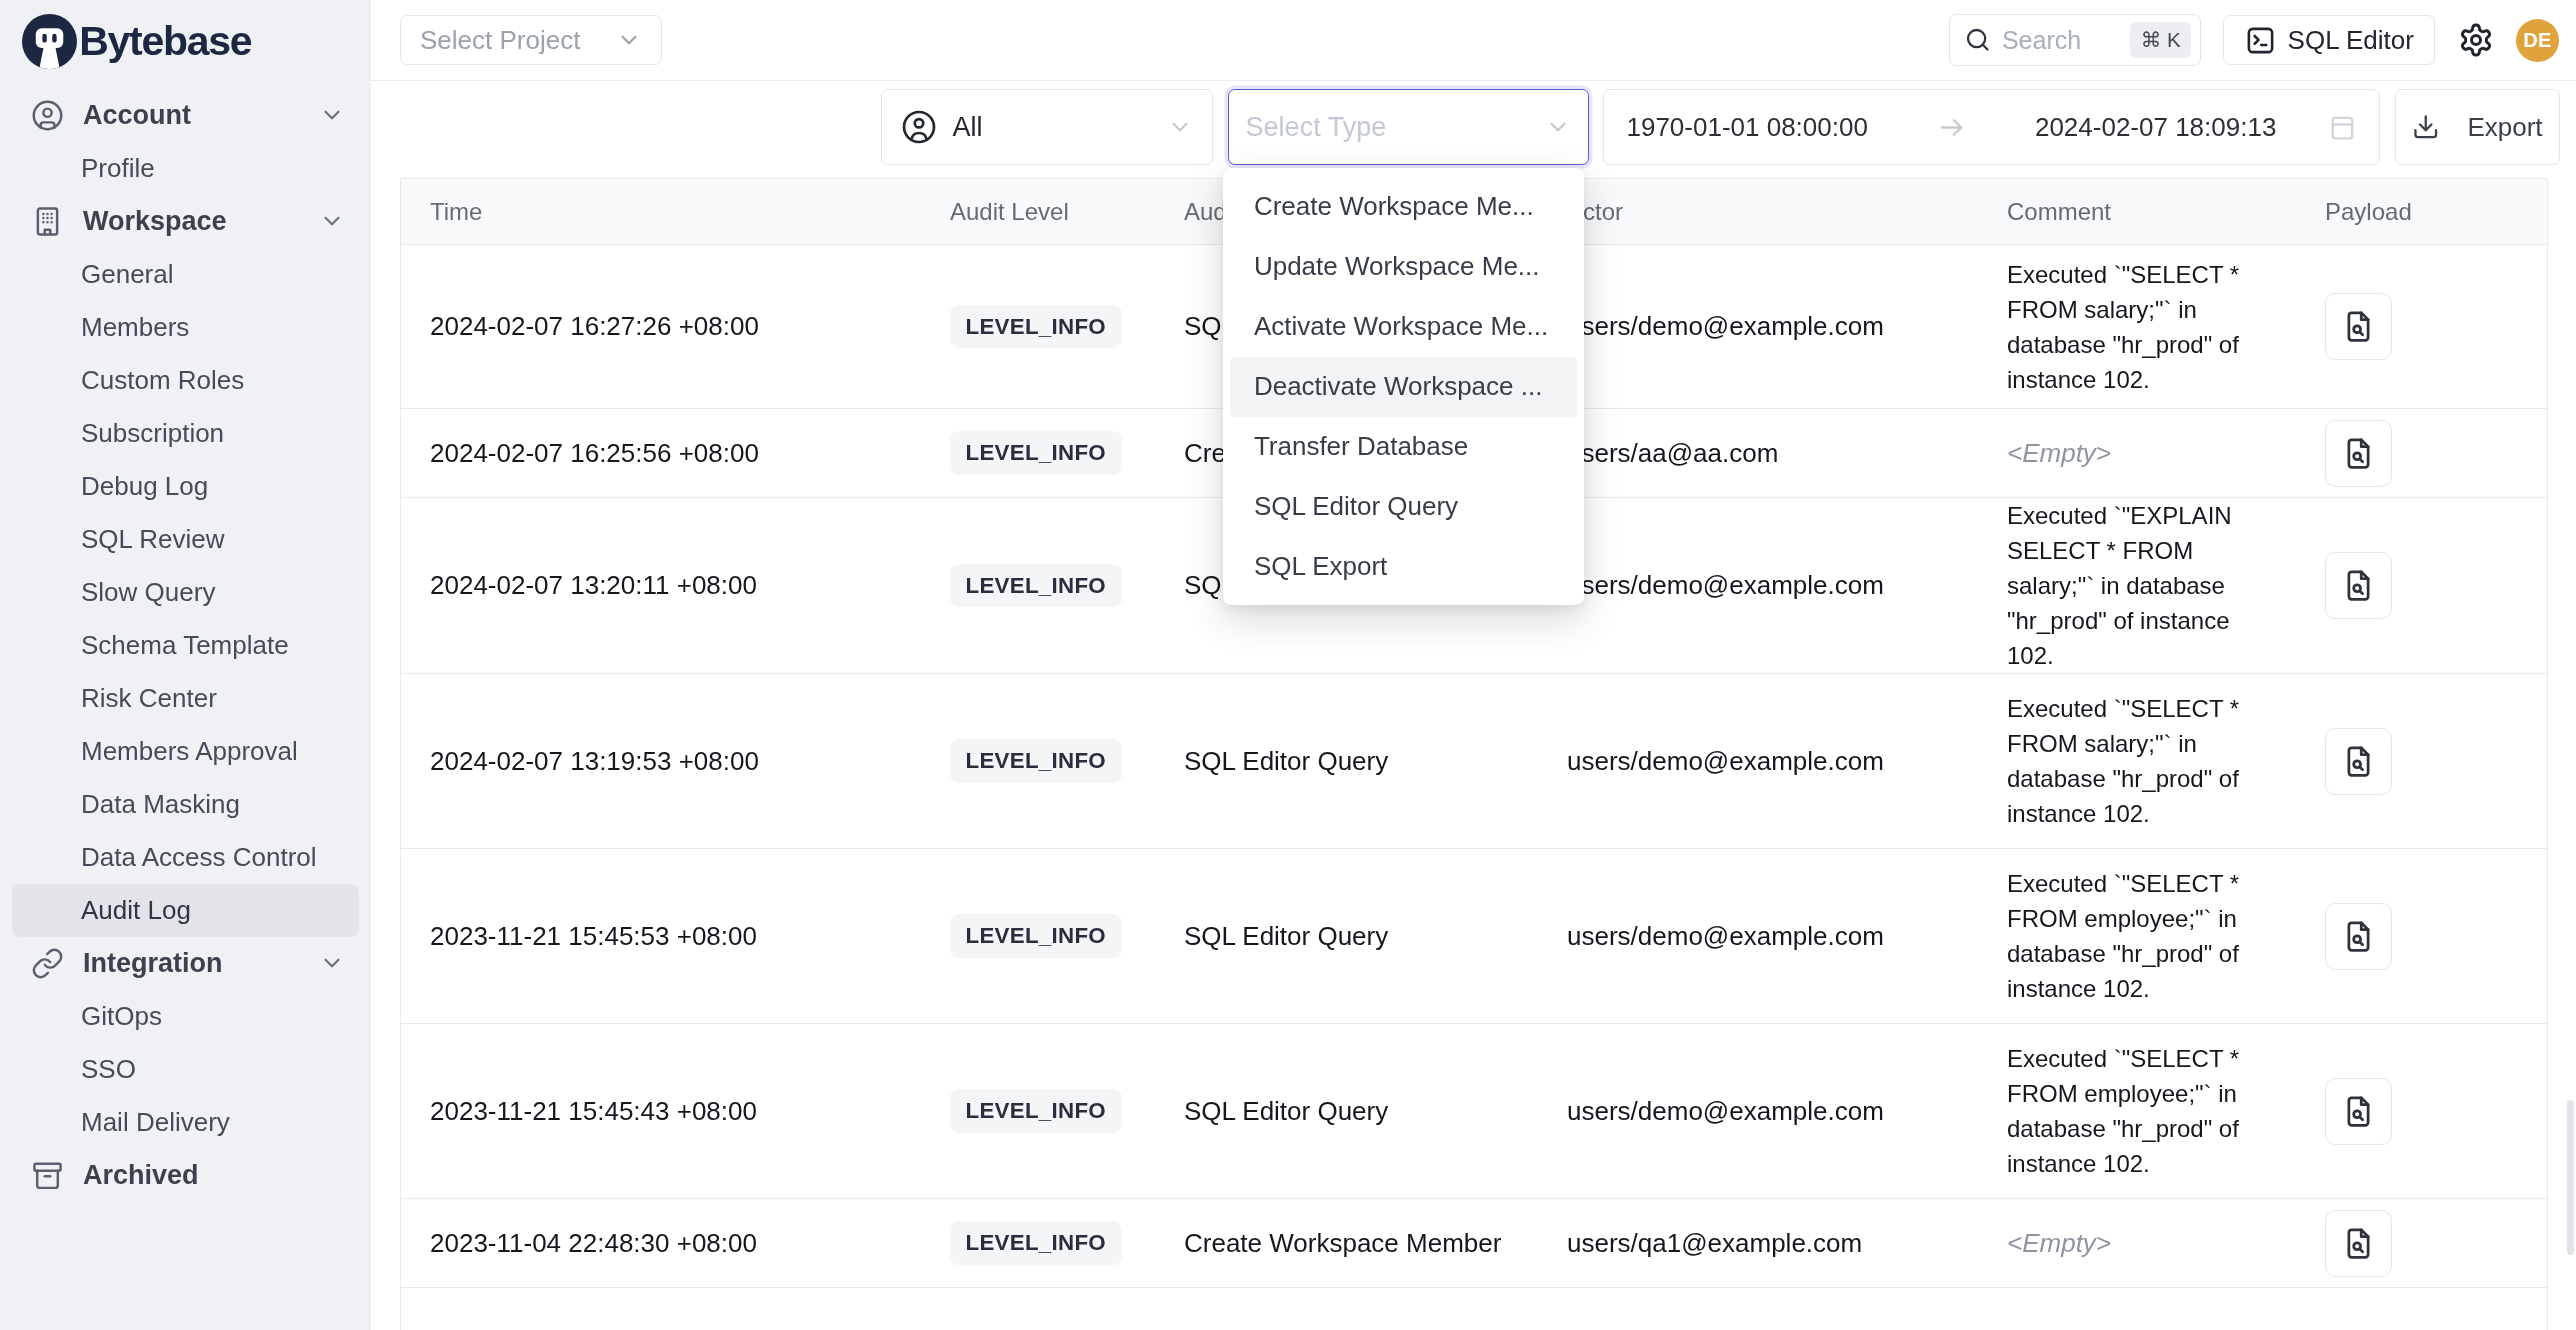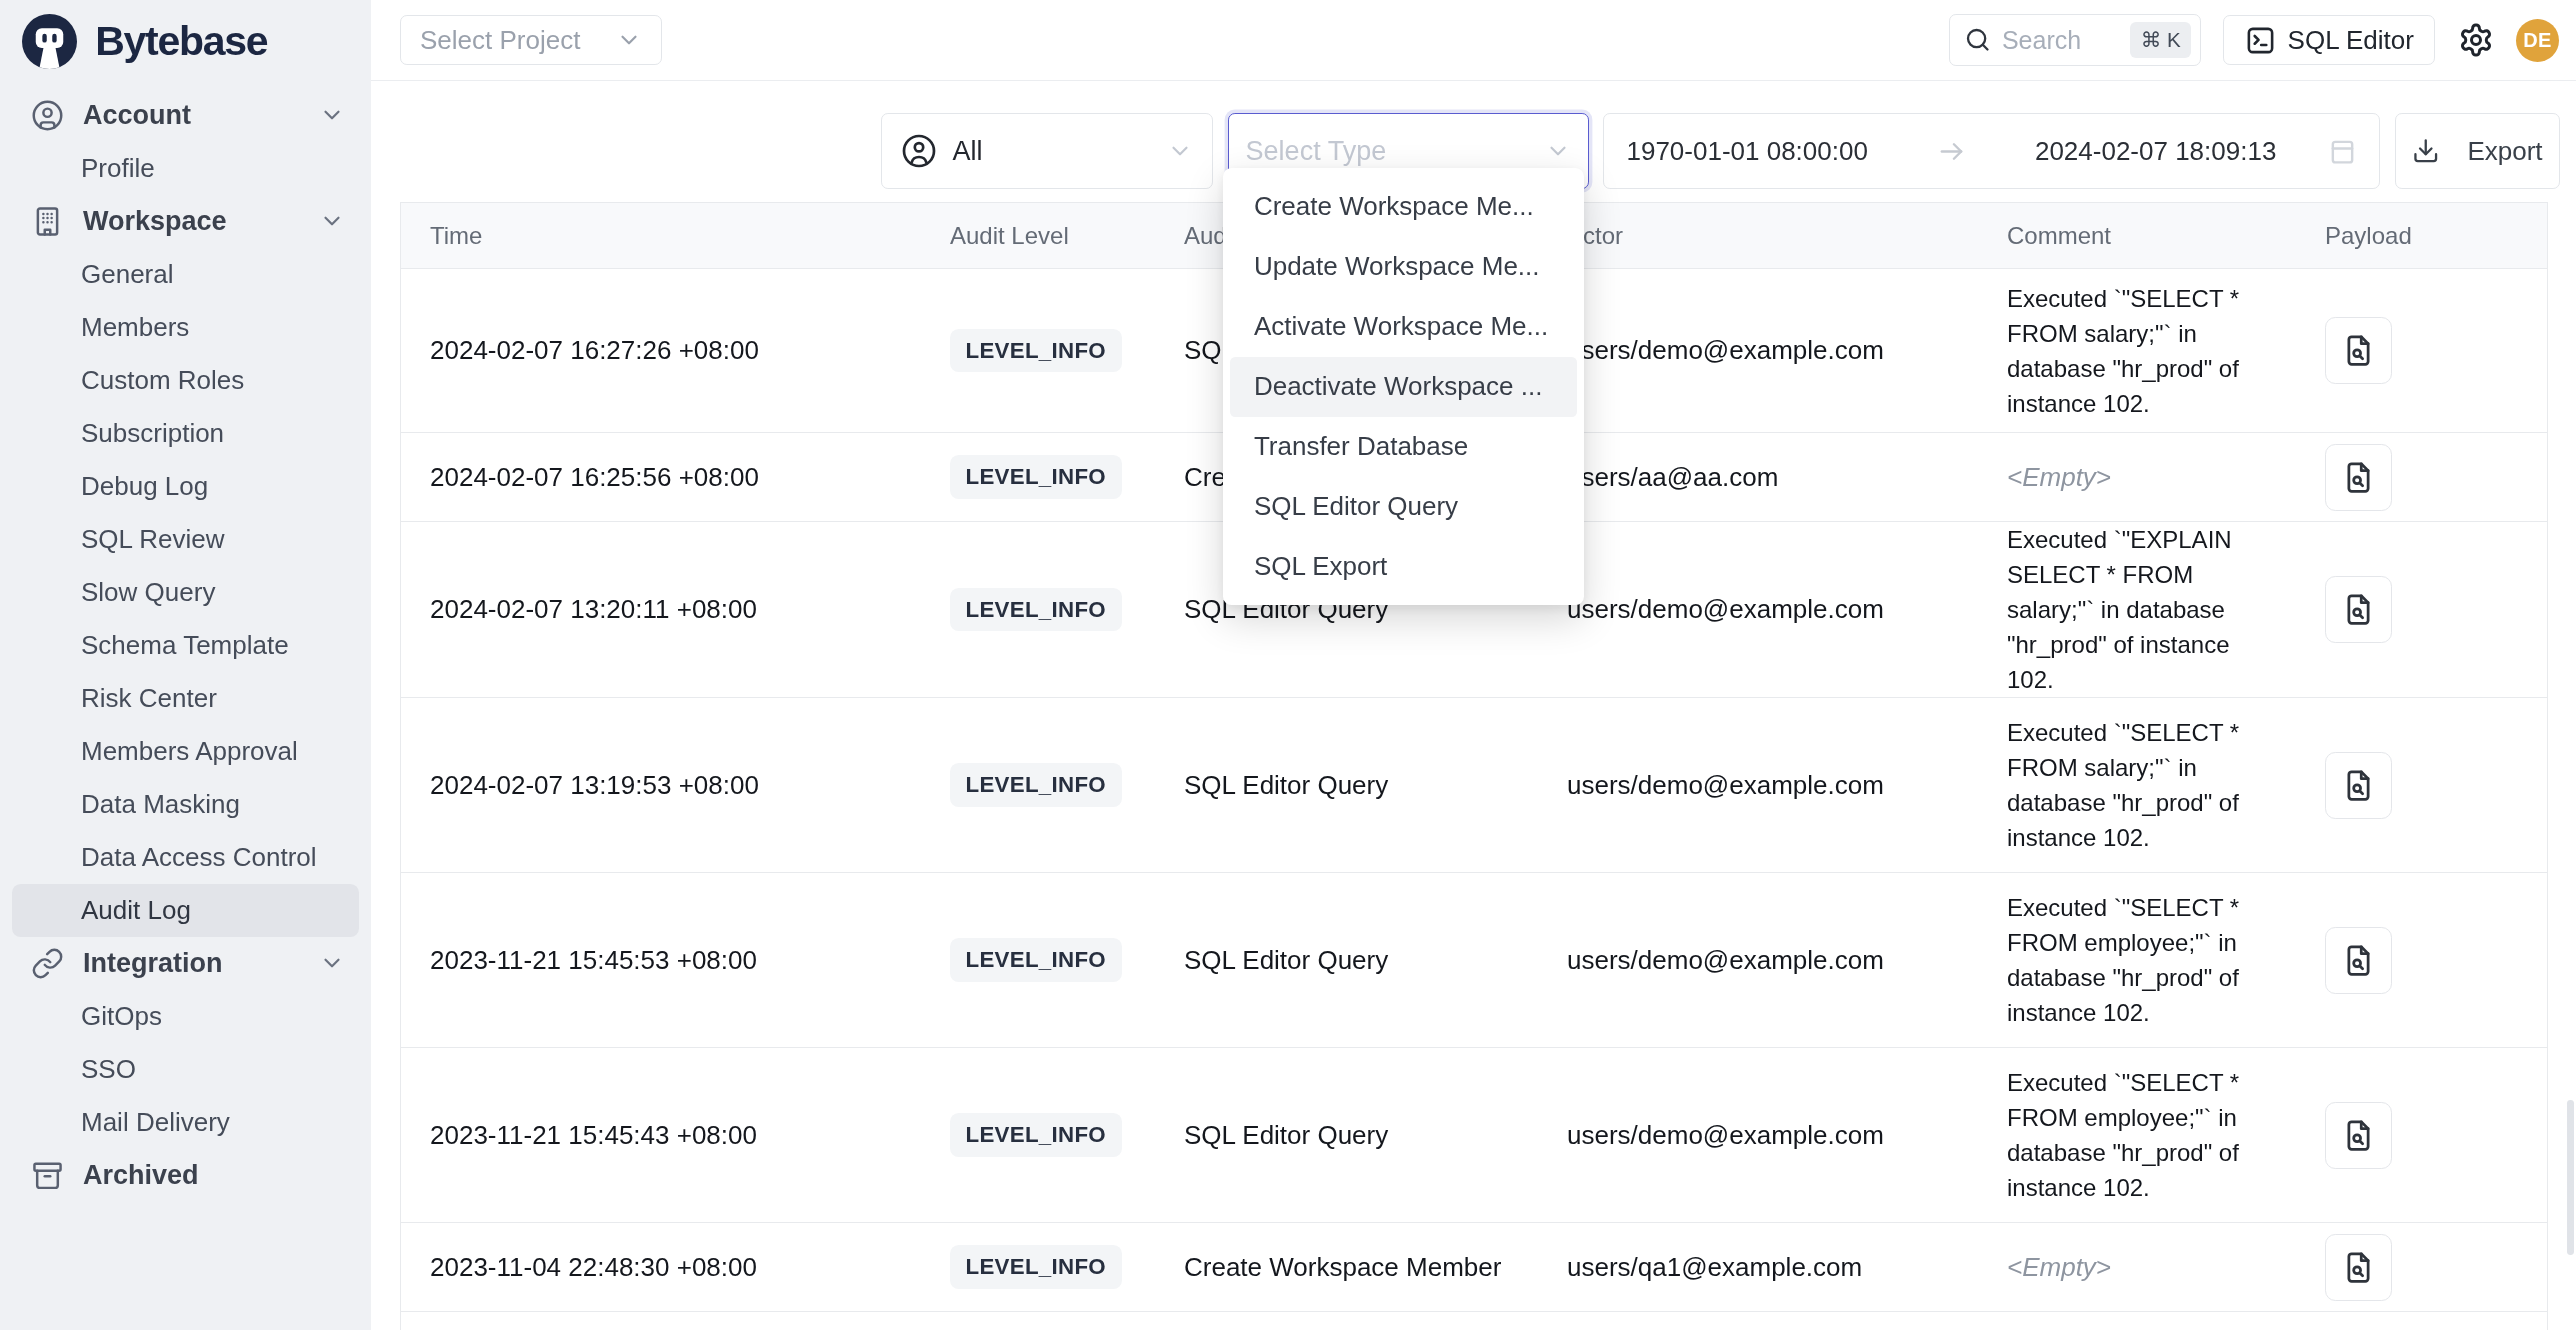--- a/index.html
+++ b/index.html
@@ -3,21 +3,21 @@
 <meta charset="utf-8">
 <style>
   html,body{margin:0;padding:0}
   body{width:2576px;height:1330px;overflow:hidden;background:#fff;
        font-family:"Liberation Sans","DejaVu Sans",sans-serif;color:#14171d;
        -webkit-font-smoothing:antialiased}
   .app{display:flex;width:2576px;height:1330px}
 
   
   .sidebar{width:371px;flex:none;background:#eff1f4;overflow:hidden;display:flex;flex-direction:column}
-  .logo{height:82px;flex:none;display:flex;align-items:center;gap:18px;padding-left:22.3px}
+  .logo{height:82px;flex:none;display:flex;align-items:center;gap:2px;padding-left:22.3px}
   .logo-mark{width:55px;height:55px;flex:none}
   .logo-text{font-size:41px;font-weight:800;color:#1c2742;letter-spacing:-1.3px}
   .nav{padding-top:6.9px}
   .nav-head{height:53px;display:flex;align-items:center;gap:19px;padding:0 26px 0 31px;cursor:pointer}
   .nav-head .nicon{width:33px;height:33px;flex:none;color:#596070}
   .nav-head .nlabel{flex:1;font-size:27px;font-weight:600;color:#3b414d}
   .nav-head .chev{width:26px;height:26px;color:#6b7280;flex:none}
   .nav-sub{height:53px;display:flex;align-items:center;padding-left:81px;font-size:26px;color:#454c59;cursor:pointer}
   .nav-sub.active{background:#e2e4e9;border-radius:8.6px;margin:0 12px;padding-left:69px;color:#303642}
 
@@ -34,21 +34,21 @@
   .searchbox .sicon{width:27.5px;height:27.5px;color:#2f353e;flex:none}
   .search-ph{flex:1;font-size:25px;color:#a7aeb9}
   .kbd{background:#eceef1;border-radius:6px;padding:6px 10.3px;font-size:20.6px;color:#424a57;white-space:nowrap}
   .sqled-btn{height:50px;padding:0 20.6px;gap:12px;font-size:26px;font-weight:500;color:#21262e;cursor:pointer}
   .sqled-btn .ticon{width:31px;height:31px;color:#21262e}
   .gearbtn{width:36px;height:36px;color:#1f242c;cursor:pointer}
   .avatar{width:43px;height:43px;border-radius:50%;display:flex;align-items:center;justify-content:center;
           color:#fff;font-size:20px;font-weight:700;letter-spacing:0.4px;cursor:pointer}
 
   
-  .filters{display:flex;align-items:center;gap:14.6px;margin-top:32px;padding-left:510px;flex:none}
+  .filters{display:flex;align-items:center;gap:14.6px;margin-top:8px;padding-left:510px;flex:none}
   .fctl{height:76px;background:#fff;border:0.9px solid #e3e6ea;border-radius:6.9px;display:flex;
         align-items:center;box-sizing:border-box;cursor:pointer}
   .actor-select{width:332px;padding:0 19px;gap:15.5px}
   .actor-select .uicon{width:36px;height:36px;color:#23272e;flex:none}
   .actor-select .val{flex:1;font-size:27px;color:#23272e}
   .chev-sm{width:26px;height:26px;color:#c3c8d1;flex:none}
   .type-select{width:361px;padding:0 17px;border:1.7px solid #5a5cd0;
                box-shadow:0 0 0 3.4px rgba(90,92,208,.16)}
   .type-select .ph{flex:1;font-size:27px;color:#c3c8d2}
   .daterange{width:777px;padding:0 22.3px;gap:35px;cursor:default}

